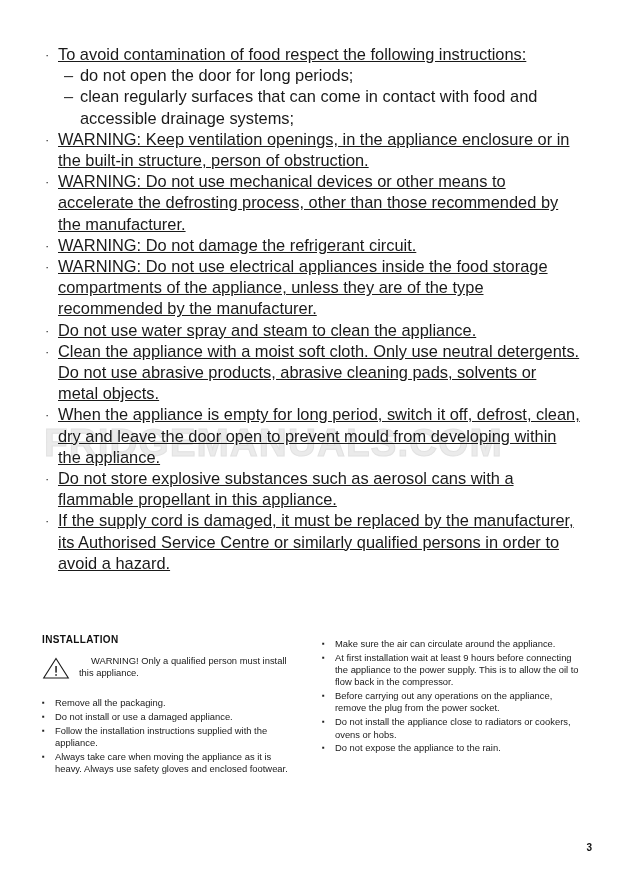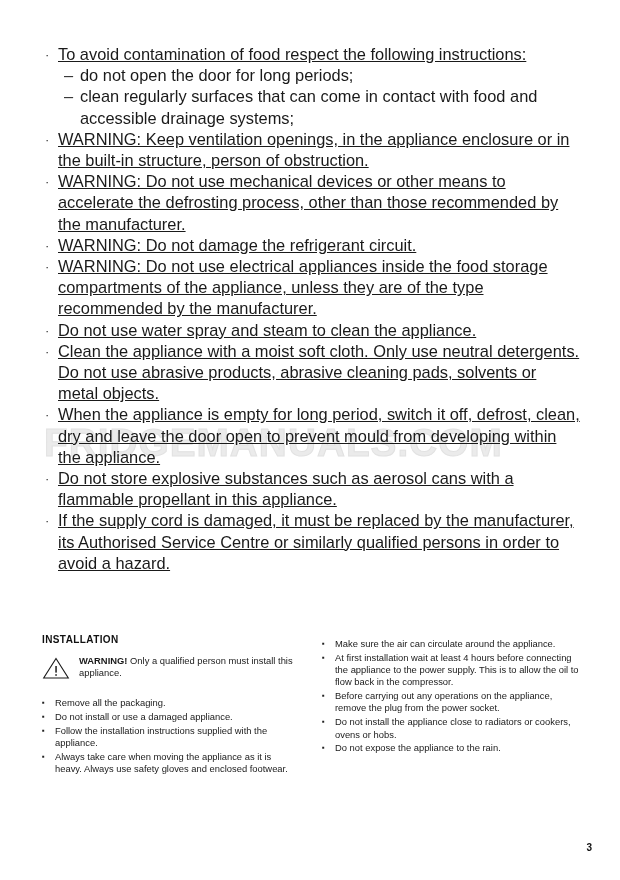--- a/index.html
+++ b/index.html
@@ -146,21 +146,21 @@
     flex: 0 0 28px;
     width: 28px;
     padding-top: 2px;
   }
   .warn-text {
     font-size: 9.4px;
     line-height: 12.4px;
     color: #1a1a1a;
     padding-top: 1px;
   }
-  .warn-text b { font-weight: 700; }
+  .warn-text b { font-weight: 400; margin-left: 12px; }
 
   .b-list { margin: 0; padding: 0; }
   .b-item {
     display: flex;
     align-items: flex-start;
     font-size: 9.4px;
     line-height: 12.3px;
     margin-bottom: 1.5px;
   }
   .b-dot {
@@ -283,21 +283,21 @@
     </div>
 
     <div class="col col-right">
       <div class="b-list" id="right-list">
           <div class="b-item">
             <div class="b-dot">▪</div>
             <div class="b-text">Make sure the air can circulate around the appliance.</div>
           </div>
           <div class="b-item">
             <div class="b-dot">▪</div>
-            <div class="b-text">At first installation wait at least 4 hours before connecting the appliance to the power supply. This is to allow the oil to flow back in the compressor.</div>
+            <div class="b-text">At first installation wait at least 9 hours before connecting the appliance to the power supply. This is to allow the oil to flow back in the compressor.</div>
           </div>
           <div class="b-item">
             <div class="b-dot">▪</div>
             <div class="b-text">Before carrying out any operations on the appliance, remove the plug from the power socket.</div>
           </div>
           <div class="b-item">
             <div class="b-dot">▪</div>
             <div class="b-text">Do not install the appliance close to radiators or cookers, ovens or hobs.</div>
           </div>
           <div class="b-item">

